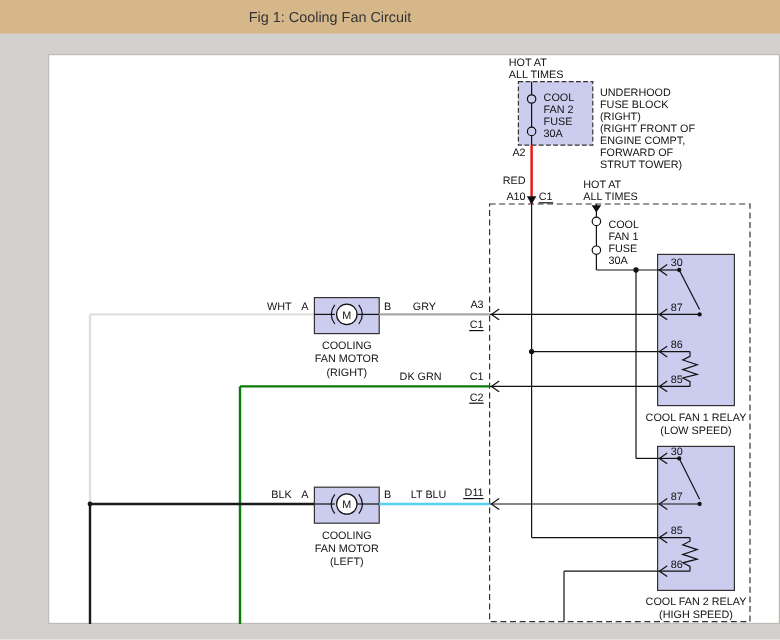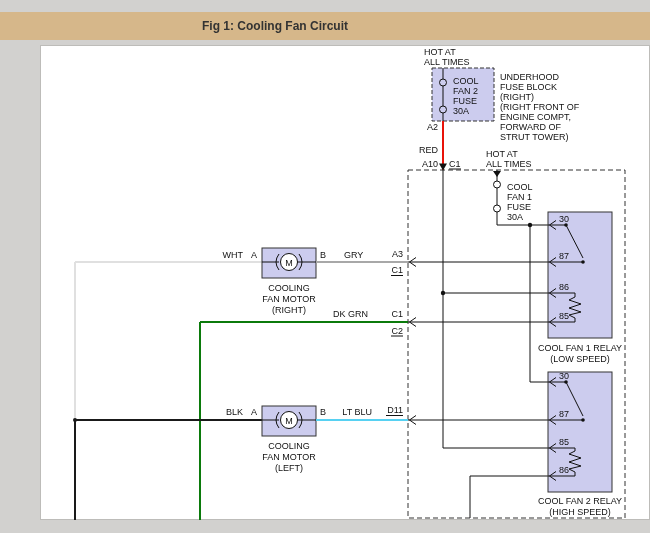--- a/index.html
+++ b/index.html
@@ -1,23 +1,23 @@
 <!DOCTYPE html>
 <html><head>
 <meta charset="utf-8">
 <style>
   html,body{margin:0;padding:0;}
   body{
     width:650px;height:533px;position:relative;overflow:hidden;
     background:#d2d1cf;font-family:"Liberation Sans",sans-serif;
   }
   .banner{
-    position:absolute;left:0;top:12px;width:650px;height:28px;
+    position:absolute;left:0;top:0;width:650px;height:28px;
     background:#d6b78a;display:flex;align-items:center;justify-content:center;
-    box-sizing:border-box;padding-right:100px;font-weight:bold;
+    box-sizing:border-box;padding-right:100px;
   }
   .banner span{font-size:12px;color:#333;}
   .panel{
     position:absolute;left:40px;top:45px;width:610px;height:475px;
     background:#ffffff;border:1px solid #bdbcb9;box-sizing:border-box;
   }
   svg{position:absolute;left:0;top:0;}
   svg text{font-family:"Liberation Sans",sans-serif;font-size:9px;fill:#111;}
   svg text.mid{text-anchor:middle;}
   svg text.end{text-anchor:end;}

